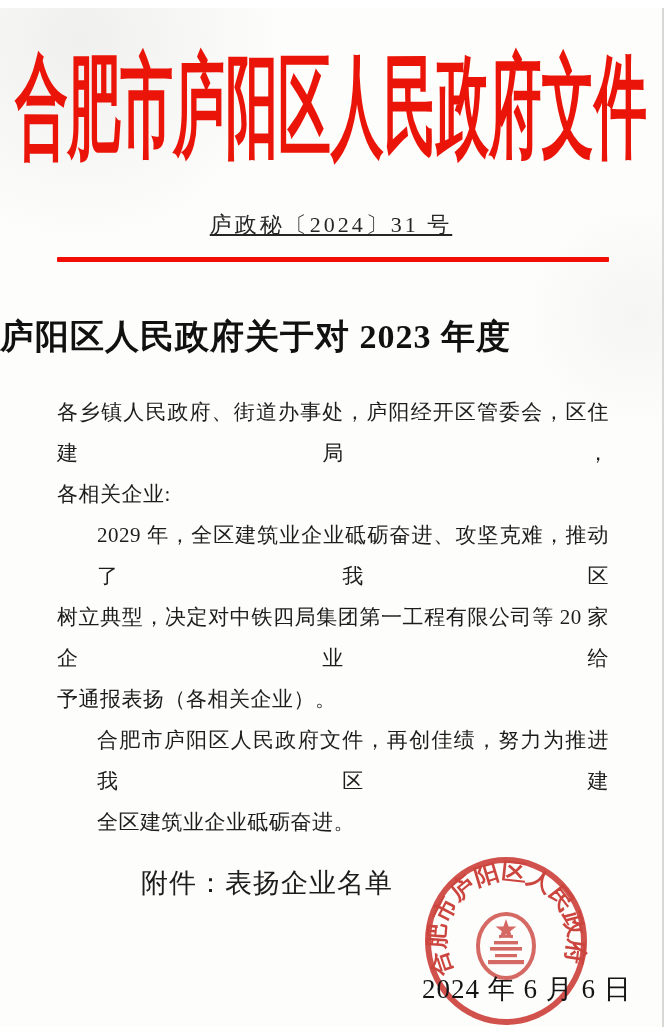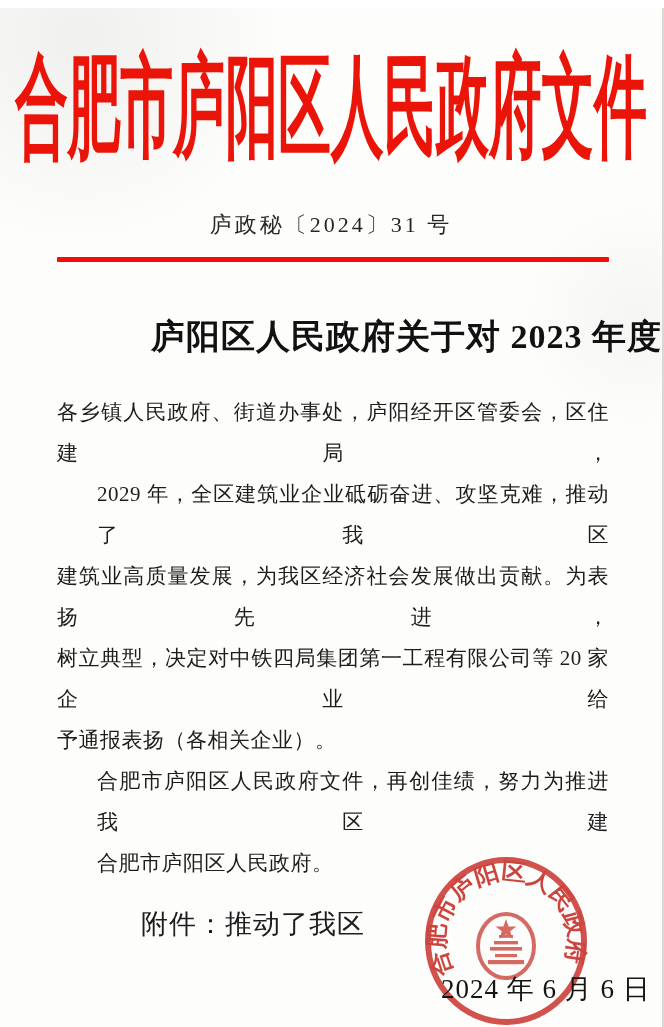--- a/index.html
+++ b/index.html
@@ -36,31 +36,32 @@
     transform-origin: 50% 50%;
     letter-spacing: 0px;
     line-height: 1;
   }
   .doc-number {
     margin-top: 42px;
     text-align: center;
     font-size: 22px;
     letter-spacing: 3px;
     color: #262626;
+    text-decoration: underline;
   }
   .red-line {
     margin: 17px 0 0 57px;
     width: 552px;
     height: 5px;
     background: #f20d05;
     border-radius: 1px;
   }
   .doc-title {
     margin-top: 52px;
-    text-align: right;
+    text-align: left;
     font-size: 34px;
     font-weight: bold;
     line-height: 46px;
     letter-spacing: 1px;
     color: #111;
   }
   .doc-body {
     margin: 32px 0 0 57px;
     width: 552px;
     font-size: 21px;
@@ -83,21 +84,21 @@
     position: absolute;
     left: 422px;
     top: 845px;
     width: 168px;
     height: 172px;
     filter: blur(0.5px);
     opacity: 0.93;
   }
   .issue-date {
     position: absolute;
-    left: 441px;
+    left: 422px;
     top: 963px;
     font-size: 27px;
     letter-spacing: 1px;
     color: #151515;
     z-index: 2;
   }
 </style>
 </head>
 <body>
 
@@ -108,29 +109,29 @@
   <div class="doc-number">庐政秘〔2024〕31 号</div>
 
   <div class="red-line"></div>
 
   <div class="doc-title">
     <div>庐阳区人民政府关于对 2023 年度</div>
   </div>
 
   <div class="doc-body">
     <div class="bline just">各乡镇人民政府、街道办事处，庐阳经开区管委会，区住建局，</div>
+    <div class="bline">各相关企业:</div>
     <div class="bline just ind1">2029 年，全区建筑业企业砥砺奋进、攻坚克难，推动了我区</div>
-    <div class="bline just">建筑业高质量发展，为我区经济社会发展做出贡献。为表扬先进，</div>
     <div class="bline just">树立典型，决定对中铁四局集团第一工程有限公司等 20 家企业给</div>
     <div class="bline">予通报表扬（各相关企业）。</div>
     <div class="bline just ind1">合肥市庐阳区人民政府文件，再创佳绩，努力为推进我区建</div>
-    <div class="bline ind1">合肥市庐阳区人民政府。</div>
+    <div class="bline ind1">全区建筑业企业砥砺奋进。</div>
   </div>
 
-  <div class="attachment">附件：推动了我区</div>
+  <div class="attachment">附件：表扬企业名单</div>
 
   <svg class="seal" viewBox="0 0 168 172" xmlns="http://www.w3.org/2000/svg">
     <defs>
       <path id="sealTextPath" d="M 31.0 200.5 M 31.0 119.5 A 62 62 0 1 1 138.4 119.5" fill="none"></path>
     </defs>
 
     <ellipse cx="84" cy="88" rx="78" ry="81" fill="none" stroke="#ca352f" stroke-width="6" opacity="0.92"></ellipse>
 
     <text font-size="23" font-weight="bold" fill="#c93730" font-family="Liberation Serif, DejaVu Serif, serif">
       <textPath href="#sealTextPath" startOffset="0" textLength="248" lengthAdjust="spacingAndGlyphs">合肥市庐阳区人民政府</textPath>

